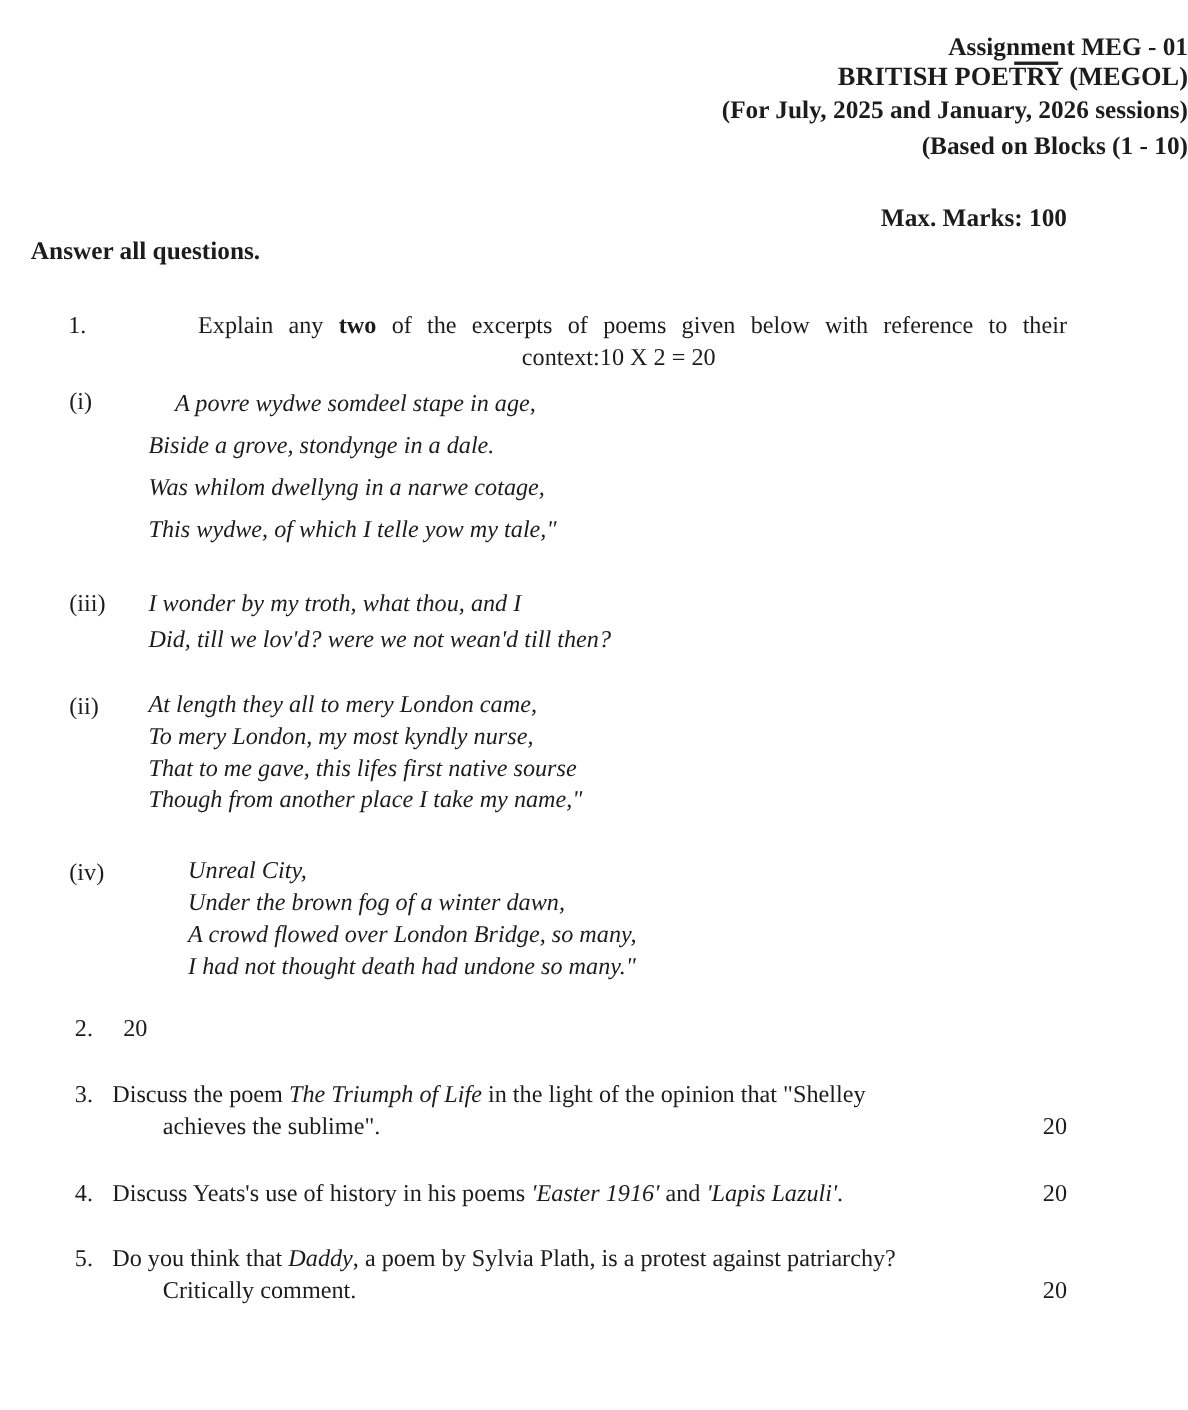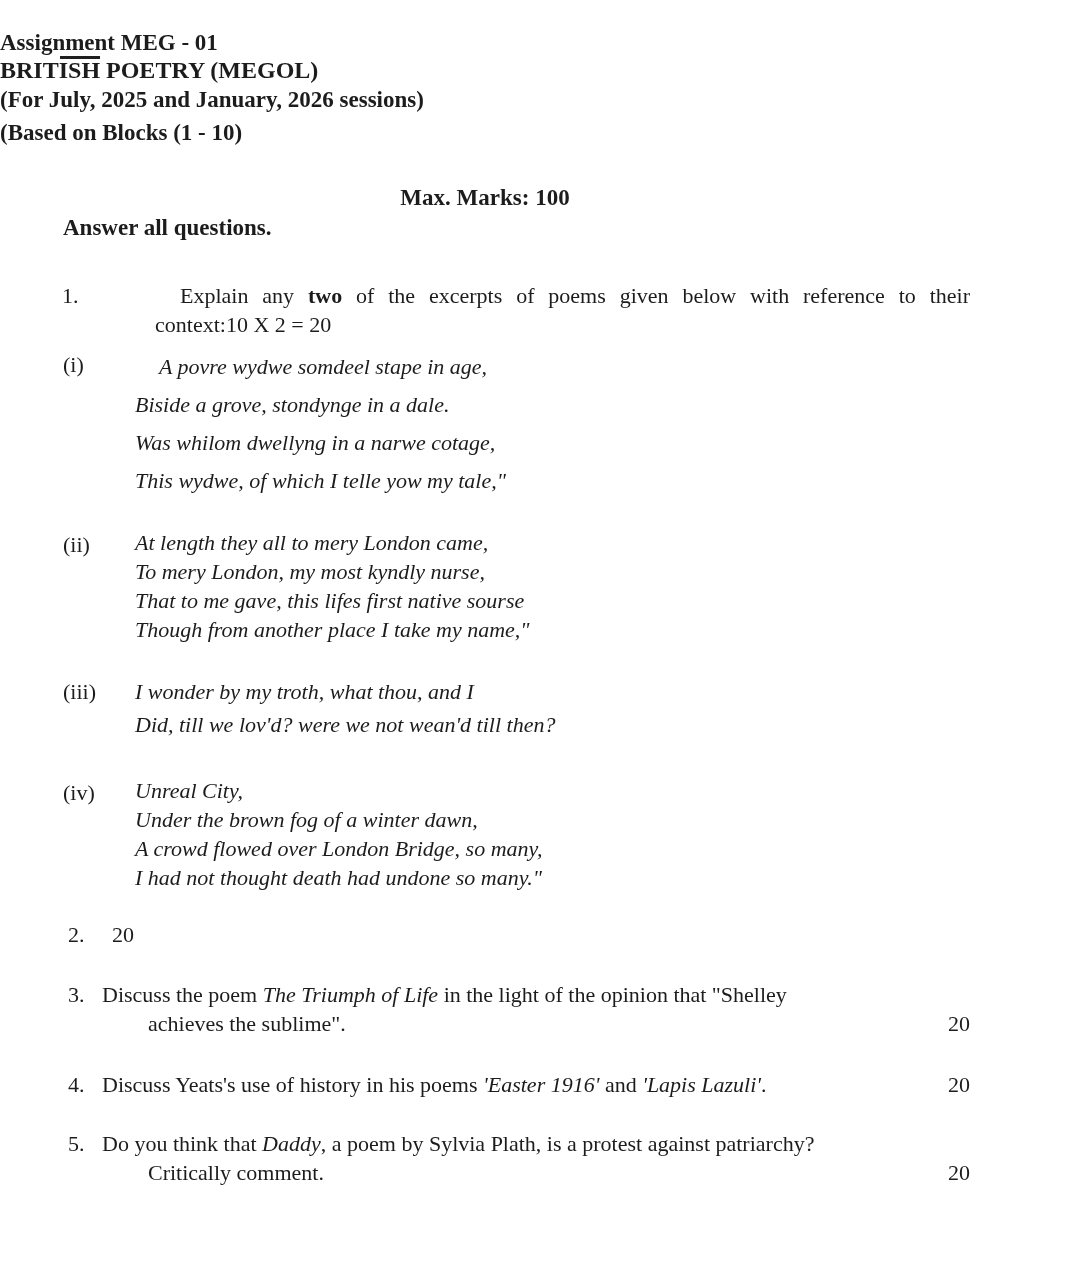--- a/index.html
+++ b/index.html
@@ -6,50 +6,50 @@
   .page{
     position:relative;width:1080px;height:1282px;margin:0 auto;
     background:#ffffff;color:#1c1c1c;
     font-family:"Liberation Serif","DejaVu Serif",serif;
     overflow:hidden;
   }
   .bold{font-weight:bold}
   .it{font-style:italic}
 
   
-  .header{padding-top:30px;text-align:left;font-weight:bold;}
+  .header{padding-top:30px;text-align:right;font-weight:bold;}
   .h-line{font-size:23px;}
   .h1{line-height:26px;}
   .h1 .h1-inner{position:relative;display:inline-block;}
   .h1 .frag{position:absolute;left:60px;bottom:-3px;width:40px;height:3px;background:#1f1f1f;}
   .h2{font-size:24px;line-height:28px;}
   .h3{line-height:32px;}
   .h4{line-height:33px;}
 
-  .max-marks{margin-top:34px;padding-right:110px;text-align:center;
+  .max-marks{margin-top:34px;padding-right:110px;text-align:right;
     font-weight:bold;font-size:23px;line-height:30px;}
-  .instruction{padding-left:63px;font-weight:bold;font-size:23px;line-height:30px;}
+  .instruction{padding-left:28px;font-weight:bold;font-size:23px;line-height:30px;}
 
   
   .q1-row{display:flex;margin-top:38px;padding-left:62px;padding-right:110px;
     font-size:22px;line-height:29px;}
   .q1-num{flex:none;width:93px;}
   .q1-body{flex:1;min-width:0;}
   .q1-line1{text-align:justify;text-align-last:justify;text-indent:25px;}
-  .q1-line2{display:flex;justify-content:flex-start;}
+  .q1-line2{display:flex;justify-content:center;}
 
   
   .excerpt{display:flex;padding-left:63px;font-size:22px;}
   .ex-label{flex:none;width:72px;line-height:1;padding-top:6px;}
   .ex-lines{font-style:italic;}
   .ex1{margin-top:9px}   .ex1 .ex-lines{line-height:38px;}
   .ex1 .ex-lines .line:first-child{padding-left:8px;margin-left:16px;}
   .ex2{margin-top:28px}  .ex2 .ex-lines{line-height:29px;}
   .ex3{margin-top:31px}  .ex3 .ex-lines{line-height:33px;}
-  .ex4{margin-top:35px}  .ex4 .ex-lines{line-height:29px;}
+  .ex4{margin-top:35px}  .ex4 .ex-lines{line-height:29px;margin-left:36px;}
 
   
   .qrow{display:flex;padding-left:68px;padding-right:110px;
     font-size:22px;line-height:29px;}
   .q-num{flex:none;width:34px;}
   .q-body{flex:1;min-width:0;}
   .q-marks{flex:none;margin-left:10px;text-align:center;}
   .marks-top{align-self:flex-start;}
   .marks-bottom{align-self:flex-end;}
   .indent2{padding-left:46px;}
@@ -88,35 +88,35 @@
   <div class="excerpt ex1">
     <div class="ex-label">(i)</div>
     <div class="ex-lines">
       <div class="line">A povre wydwe somdeel stape in age,</div>
       <div class="line">Biside a grove, stondynge in a dale.</div>
       <div class="line">Was whilom dwellyng in a narwe cotage,</div>
       <div class="line">This wydwe, of which I telle yow my tale,"</div>
     </div>
   </div>
 
+  <div class="excerpt ex3">
+    <div class="ex-label">(iii)</div>
+    <div class="ex-lines">
+      <div class="line">I wonder by my troth, what thou, and I</div>
+      <div class="line">Did, till we lov'd? were we not wean'd till then?</div>
+    </div>
+  </div>
+
   <div class="excerpt ex2">
     <div class="ex-label">(ii)</div>
     <div class="ex-lines">
       <div class="line">At length they all to mery London came,</div>
       <div class="line">To mery London, my most kyndly nurse,</div>
       <div class="line">That to me gave, this lifes first native sourse</div>
       <div class="line">Though from another place I take my name,"</div>
-    </div>
-  </div>
-
-  <div class="excerpt ex3">
-    <div class="ex-label">(iii)</div>
-    <div class="ex-lines">
-      <div class="line">I wonder by my troth, what thou, and I</div>
-      <div class="line">Did, till we lov'd? were we not wean'd till then?</div>
     </div>
   </div>
 
   <div class="excerpt ex4">
     <div class="ex-label">(iv)</div>
     <div class="ex-lines">
       <div class="line">Unreal City,</div>
       <div class="line">Under the brown fog of a winter dawn,</div>
       <div class="line">A crowd flowed over London Bridge, so many,</div>
       <div class="line">I had not thought death had undone so many."</div>

